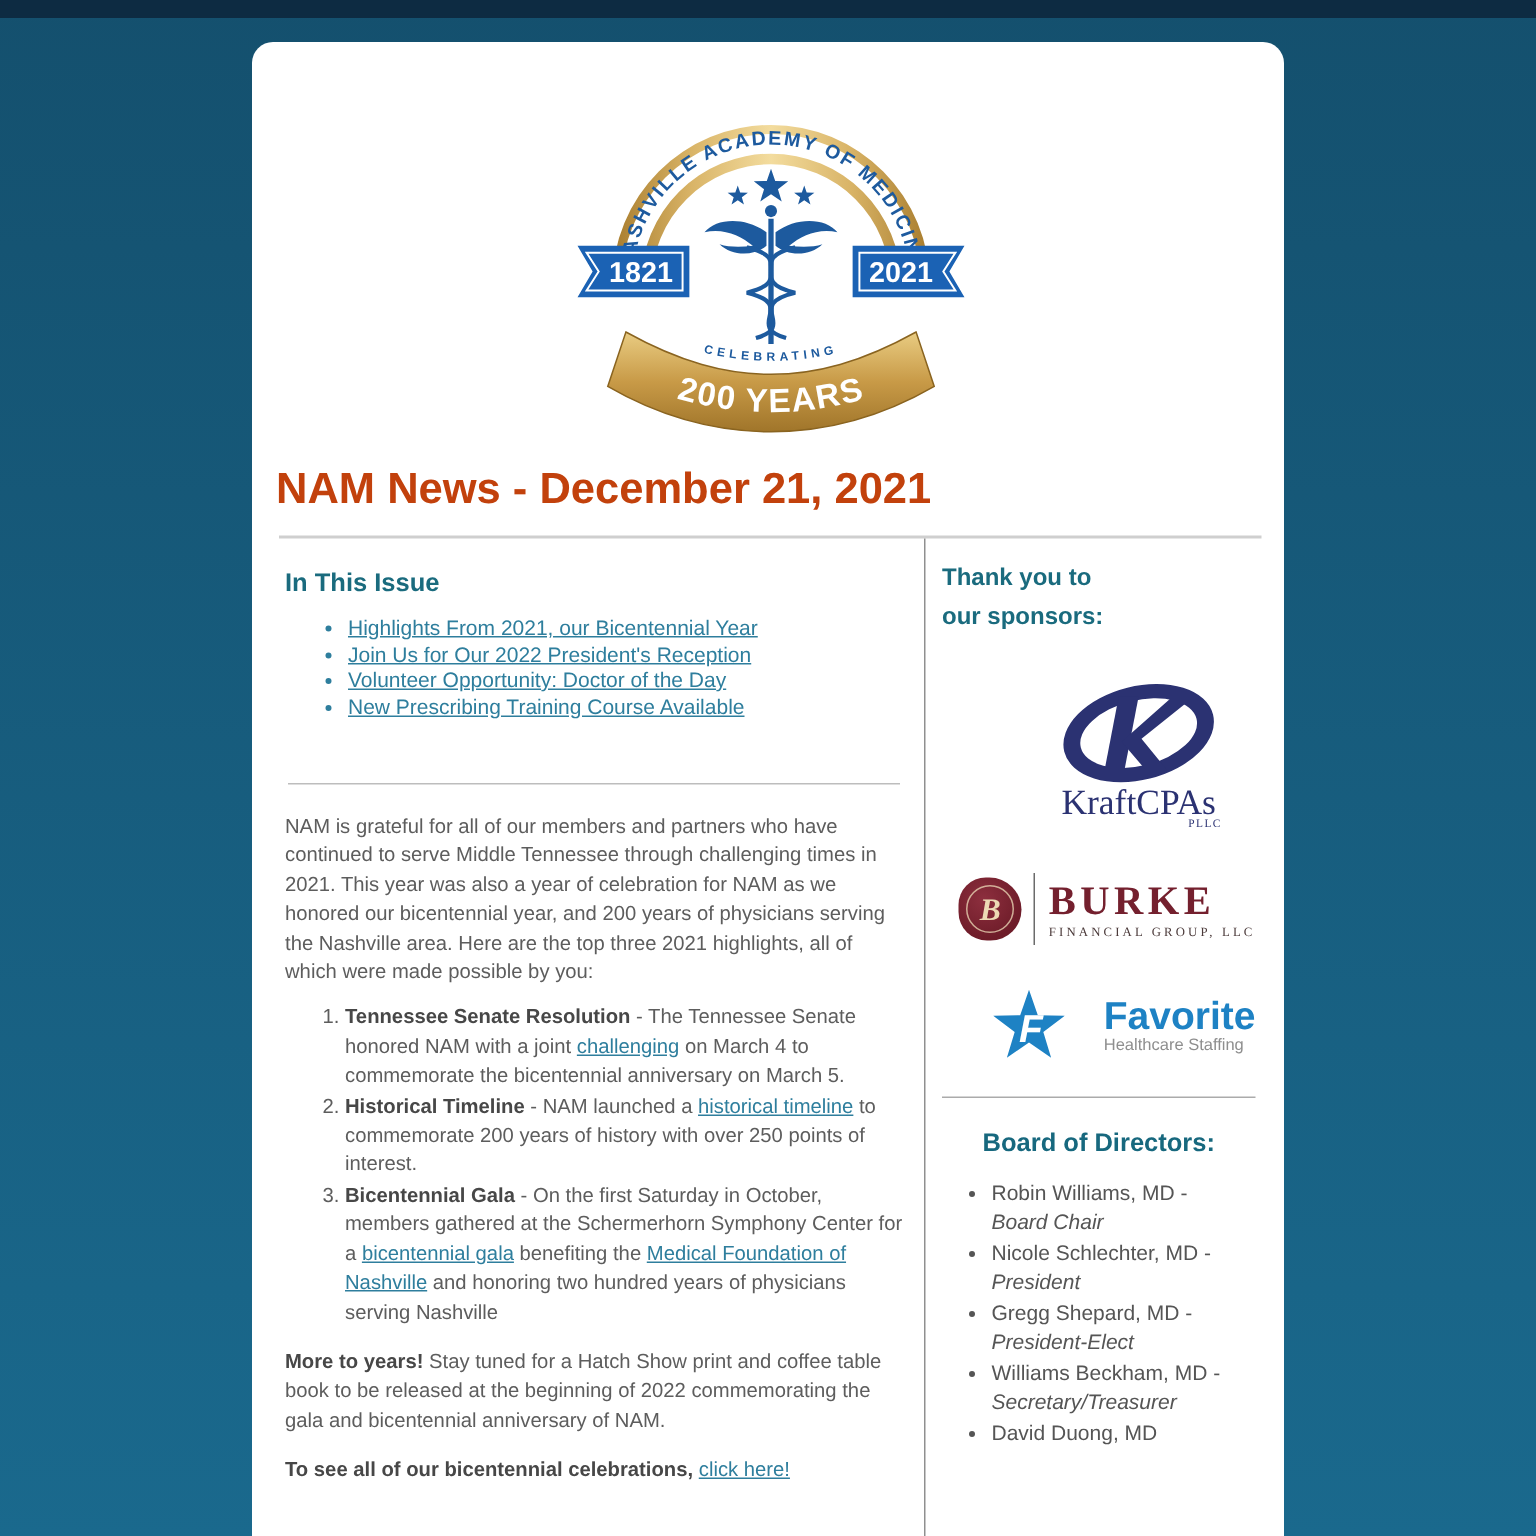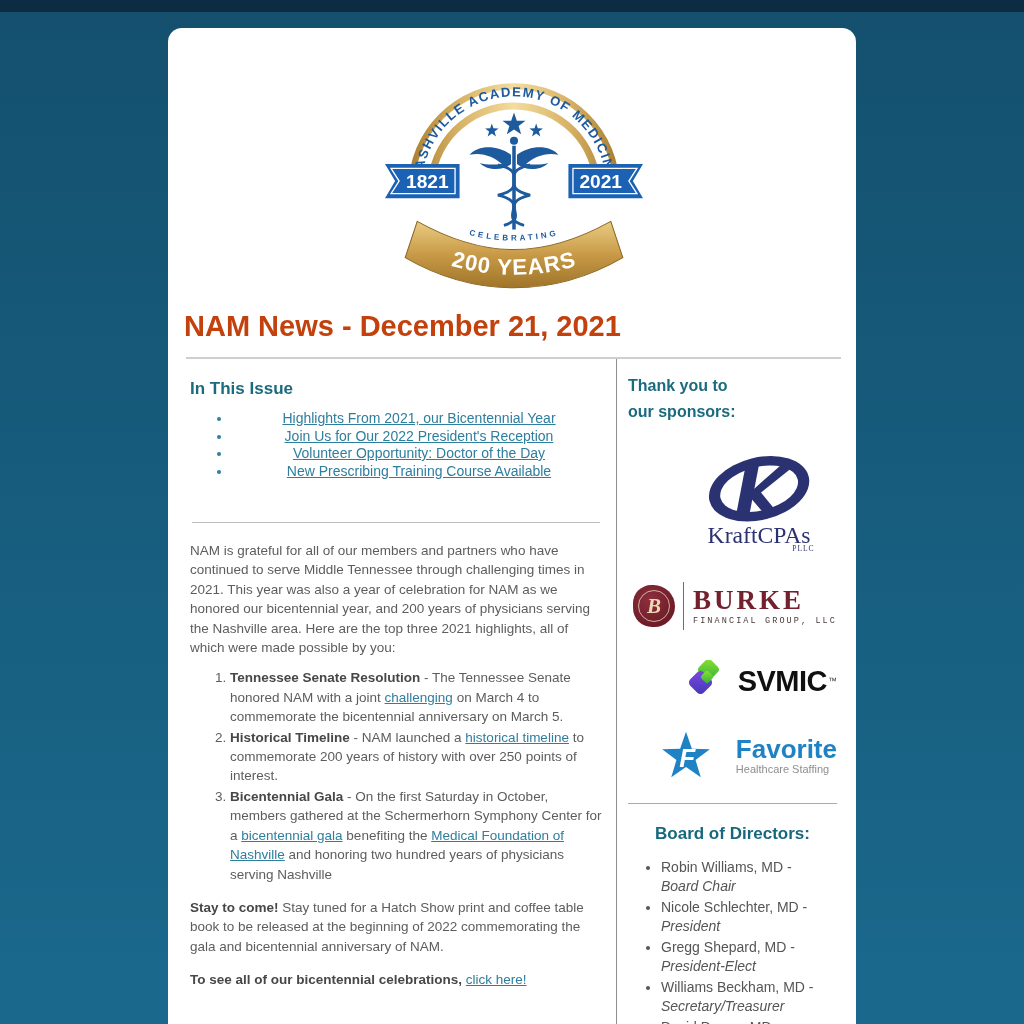--- a/index.html
+++ b/index.html
@@ -16,21 +16,21 @@
   }
   .masthead { display:block; margin:32px auto 0; }
   .nl-title { margin:16px 0 0; text-align:left; font-size:29px; font-weight:bold; color:#c2410c; }
   .rule { border:none; border-top:2px solid #cfcfcf; margin:14px 2px 0 2px; }
   .columns { display:flex; align-items:stretch; min-height:668px; }
   .main-col { width:432px; padding:10px 10px 0 6px; }
   .side-col { flex:1; border-left:1px solid #8f8f8f; padding:4px 0 0 11px; }
 
   h2 { font-size:17px; color:#1a6b7e; margin:0; font-weight:bold; }
   .issue-head { margin-top:10px; }
-  .issue-links { margin:11px 0 0; padding-left:42px; color:#2e7e9d;text-align:center; }
+  .issue-links { margin:11px 0 0; padding-left:42px; color:#2e7e9d; }
   .issue-links li { font-size:14px; line-height:17.5px; }
   a.tlink { color:#2e7e9d; text-decoration:underline; cursor:pointer; }
   .col-rule { border:none; border-top:1px solid #bdbdbd; margin:42px 6px 0 2px; }
   .highlights-head { margin-top:26px; }
   .head-link { color:#1a6b7e; text-decoration:underline; cursor:pointer; }
   .body-text { font-size:13.5px; line-height:19.4px; color:#5d5d5d; }
   .body-text strong { color:#474747; }
   .intro { margin:18px 0 0; }
   .hl-list { margin:11px 0 0; padding-left:40px; }
   .hl-list li { margin:0 0 1px; }
@@ -43,21 +43,21 @@
   .burke { margin-top:27px; display:flex; align-items:center; }
   .burke-seal {
     width:42px; height:42px; border-radius:46% 54% 52% 48%;
     background:radial-gradient(circle at 40% 35%, #8d2f3e 0%, #6e1c29 70%);
     display:flex; align-items:center; justify-content:center; position:relative; flex:0 0 auto;
   }
   .burke-seal::after { content:""; position:absolute; inset:5px; border:1px solid rgba(238,220,185,.75); border-radius:50%; }
   .burke-initial { font-family:"Liberation Serif","DejaVu Serif",serif; font-style:italic; font-weight:bold; font-size:21px; color:#ecd9b4; }
   .burke-divider { width:1px; height:48px; background:#6b6b6b; margin:0 9px 0 8px; }
   .burke-name { font-family:"Liberation Serif","DejaVu Serif",serif; font-size:27px; font-weight:bold; letter-spacing:3px; color:#74202e; line-height:27px; }
-  .burke-sub { font-family:Liberation Mono, monospace; font-size:8.5px; letter-spacing:2.1px; color:#4b3a3a; margin-top:2px; }
+  .burke-sub { font-family:Liberation Serif, serif; font-size:8.5px; letter-spacing:2.1px; color:#4b3a3a; margin-top:2px; }
   .svmic { margin-top:30px; display:flex; align-items:center; }
   .svmic-name { font-size:29px; font-weight:bold; letter-spacing:-.5px; color:#101010; margin-left:10px; }
   .svmic-tm { font-size:9px; color:#3a3a3a; vertical-align:top; line-height:10px; margin-left:1px; }
   .favorite { margin-top:26px; display:flex; align-items:center; }
   .fav-text { margin-left:23px; }
   .fav-name { font-size:26px; font-weight:bold; color:#1e82c4; line-height:26px; }
   .fav-sub { font-size:11px; color:#8e8e8e; margin-top:1px; }
   .side-rule { border:none; border-top:1px solid #ababab; margin:21px 6px 0 0; }
   .board-head { font-size:17px; color:#17687e; text-align:center; margin:20px 6px 0 0; font-weight:bold; }
   .board-list { margin:14px 0 0; padding-left:33px; color:#555555; font-size:14px; line-height:19px; }
@@ -154,21 +154,21 @@
 
 
       <p class="body-text intro">NAM is grateful for all of our members and partners who have continued to serve Middle Tennessee through challenging times in 2021. This year was also a year of celebration for NAM as we honored our bicentennial year, and 200 years of physicians serving the Nashville area. Here are the top three 2021 highlights, all of which were made possible by you:</p>
 
       <ol class="hl-list body-text">
           <li><strong>Tennessee Senate Resolution</strong><span> - The Tennessee Senate honored NAM with a joint </span><a href="#" class="tlink">challenging</a><span> on March 4 to commemorate the bicentennial anniversary on March 5.</span></li>
           <li><strong>Historical Timeline</strong><span> - NAM launched a </span><a href="#" class="tlink">historical timeline</a><span> to commemorate 200 years of history with over 250 points of interest.</span></li>
           <li><strong>Bicentennial Gala</strong><span> - On the first Saturday in October, members gathered at the Schermerhorn Symphony Center for a </span><a href="#" class="tlink">bicentennial gala</a><span> benefiting the </span><a href="#" class="tlink">Medical Foundation of Nashville</a><span> and honoring two hundred years of physicians serving Nashville</span></li>
         </ol>
 
-      <p class="body-text para"><strong>Stay to come!</strong><span> Stay tuned for a Hatch Show print and coffee table book to be released at the beginning of 2022 commemorating the gala and bicentennial anniversary of NAM.</span></p>
+      <p class="body-text para"><strong>More to years!</strong><span> Stay tuned for a Hatch Show print and coffee table book to be released at the beginning of 2022 commemorating the gala and bicentennial anniversary of NAM.</span></p>
 
       <p class="body-text para"><strong>To see all of our bicentennial celebrations,</strong> <a class="tlink" href="#">click here!</a></p>
 
     </div>
 
     <div class="side-col">
       <div class="sponsor-head">
         <span>Thank you to</span><br>
         <span>our sponsors:</span>
       </div>
@@ -192,39 +192,20 @@
           <div class="burke-seal">
               <span class="burke-initial">B</span>
             </div>
           <div class="burke-divider"></div>
           <div>
             <div class="burke-name">BURKE</div>
             <div class="burke-sub">FINANCIAL GROUP, LLC</div>
           </div>
         </div>
 
-        <div class="sponsor svmic">
-          <svg width="40" height="42" viewBox="0 0 40 42">
-            <defs>
-              <linearGradient id="svmicG" x1="0" y1="0" x2="1" y2="1">
-                <stop offset="0" stop-color="#8ee32f"></stop>
-                  <stop offset="1" stop-color="#2faf3e"></stop>
-              </linearGradient>
-              <linearGradient id="svmicP" x1="0" y1="0" x2="1" y2="1">
-                <stop offset="0" stop-color="#7a4bdf"></stop>
-                  <stop offset="1" stop-color="#4636b8"></stop>
-              </linearGradient>
-            </defs>
-            <rect x="12" y="1" width="17" height="17" rx="4" transform="rotate(45 20.5 9.5)" fill="url(#svmicG)"></rect>
-            <rect x="3" y="13" width="19" height="19" rx="4.5" transform="rotate(45 12.5 22.5)" fill="url(#svmicP)"></rect>
-            <rect x="14" y="12" width="10" height="10" rx="2.5" transform="rotate(45 19 17)" fill="url(#svmicG)"></rect>
-          </svg>
-          <span class="svmic-name">SVMIC</span>
-          <span class="svmic-tm">™</span>
-        </div>
 
         <div class="sponsor favorite">
           <svg width="54" height="54" viewBox="0 0 56 56">
             <polygon points="28,4 34.1,21.6 52.7,22 37.9,33.2 43.3,51 28,40.4 12.7,51 18.1,33.2 3.3,22 21.9,21.6" fill="#1e82c4"></polygon>
             <text x="21" y="40" font-size="27" font-weight="bold" font-style="italic" fill="#ffffff">F</text>
           </svg>
           <div class="fav-text">
             <div class="fav-name">Favorite</div>
             <div class="fav-sub">Healthcare Staffing</div>
           </div>

